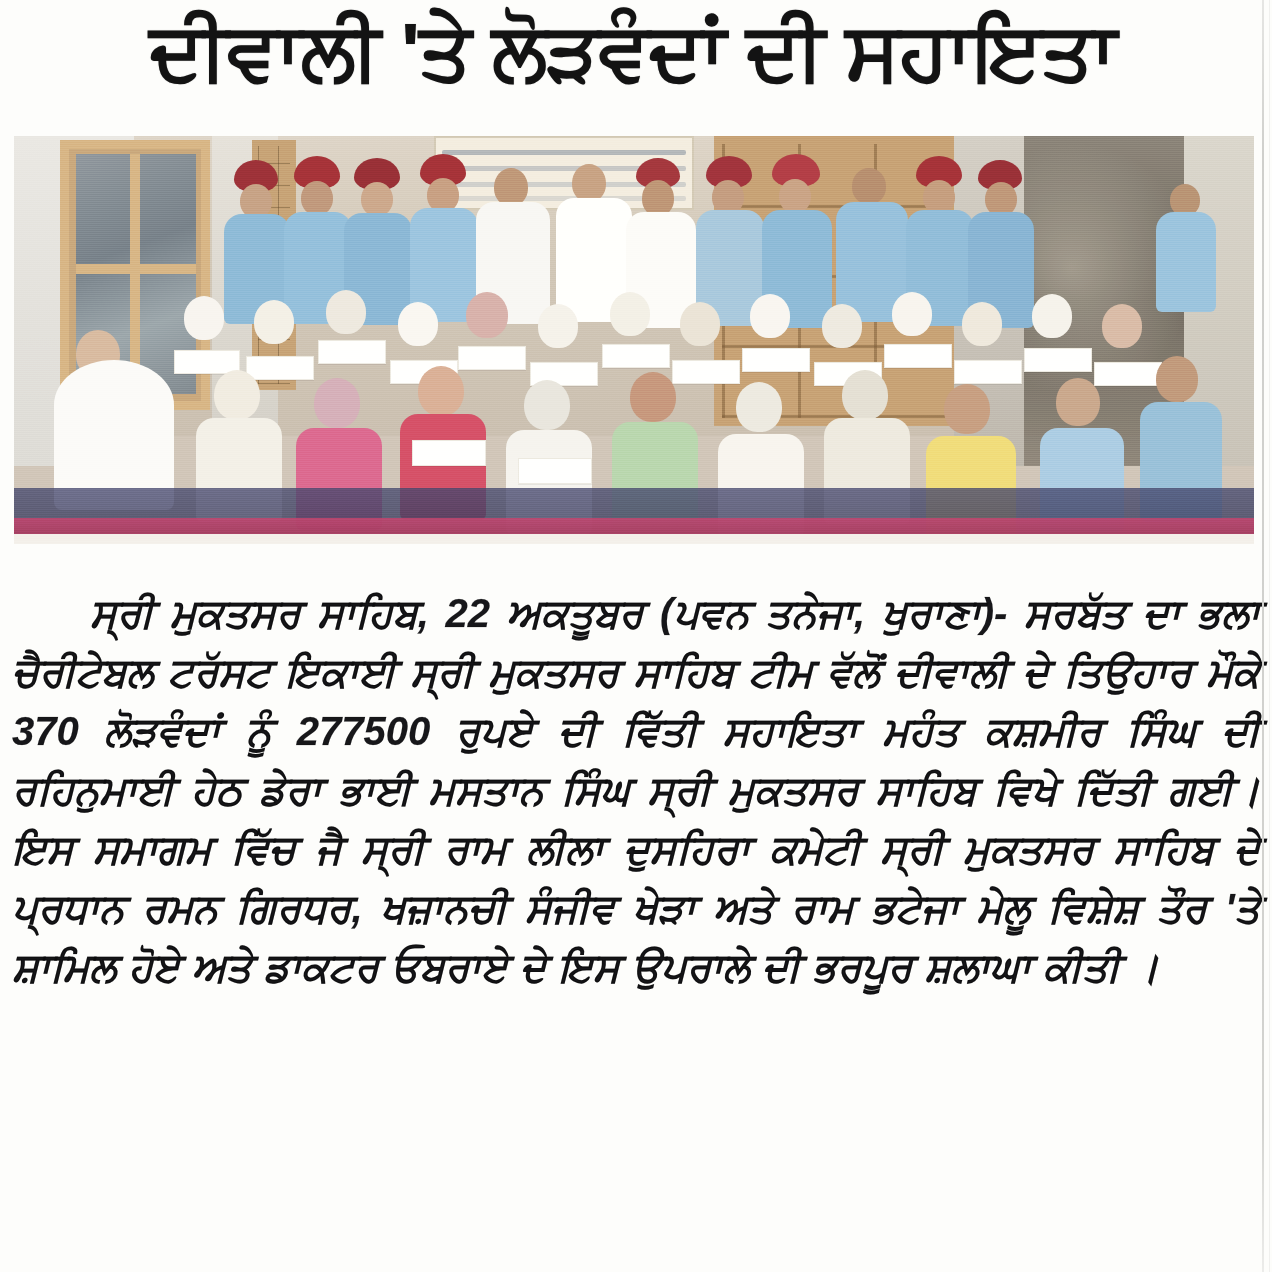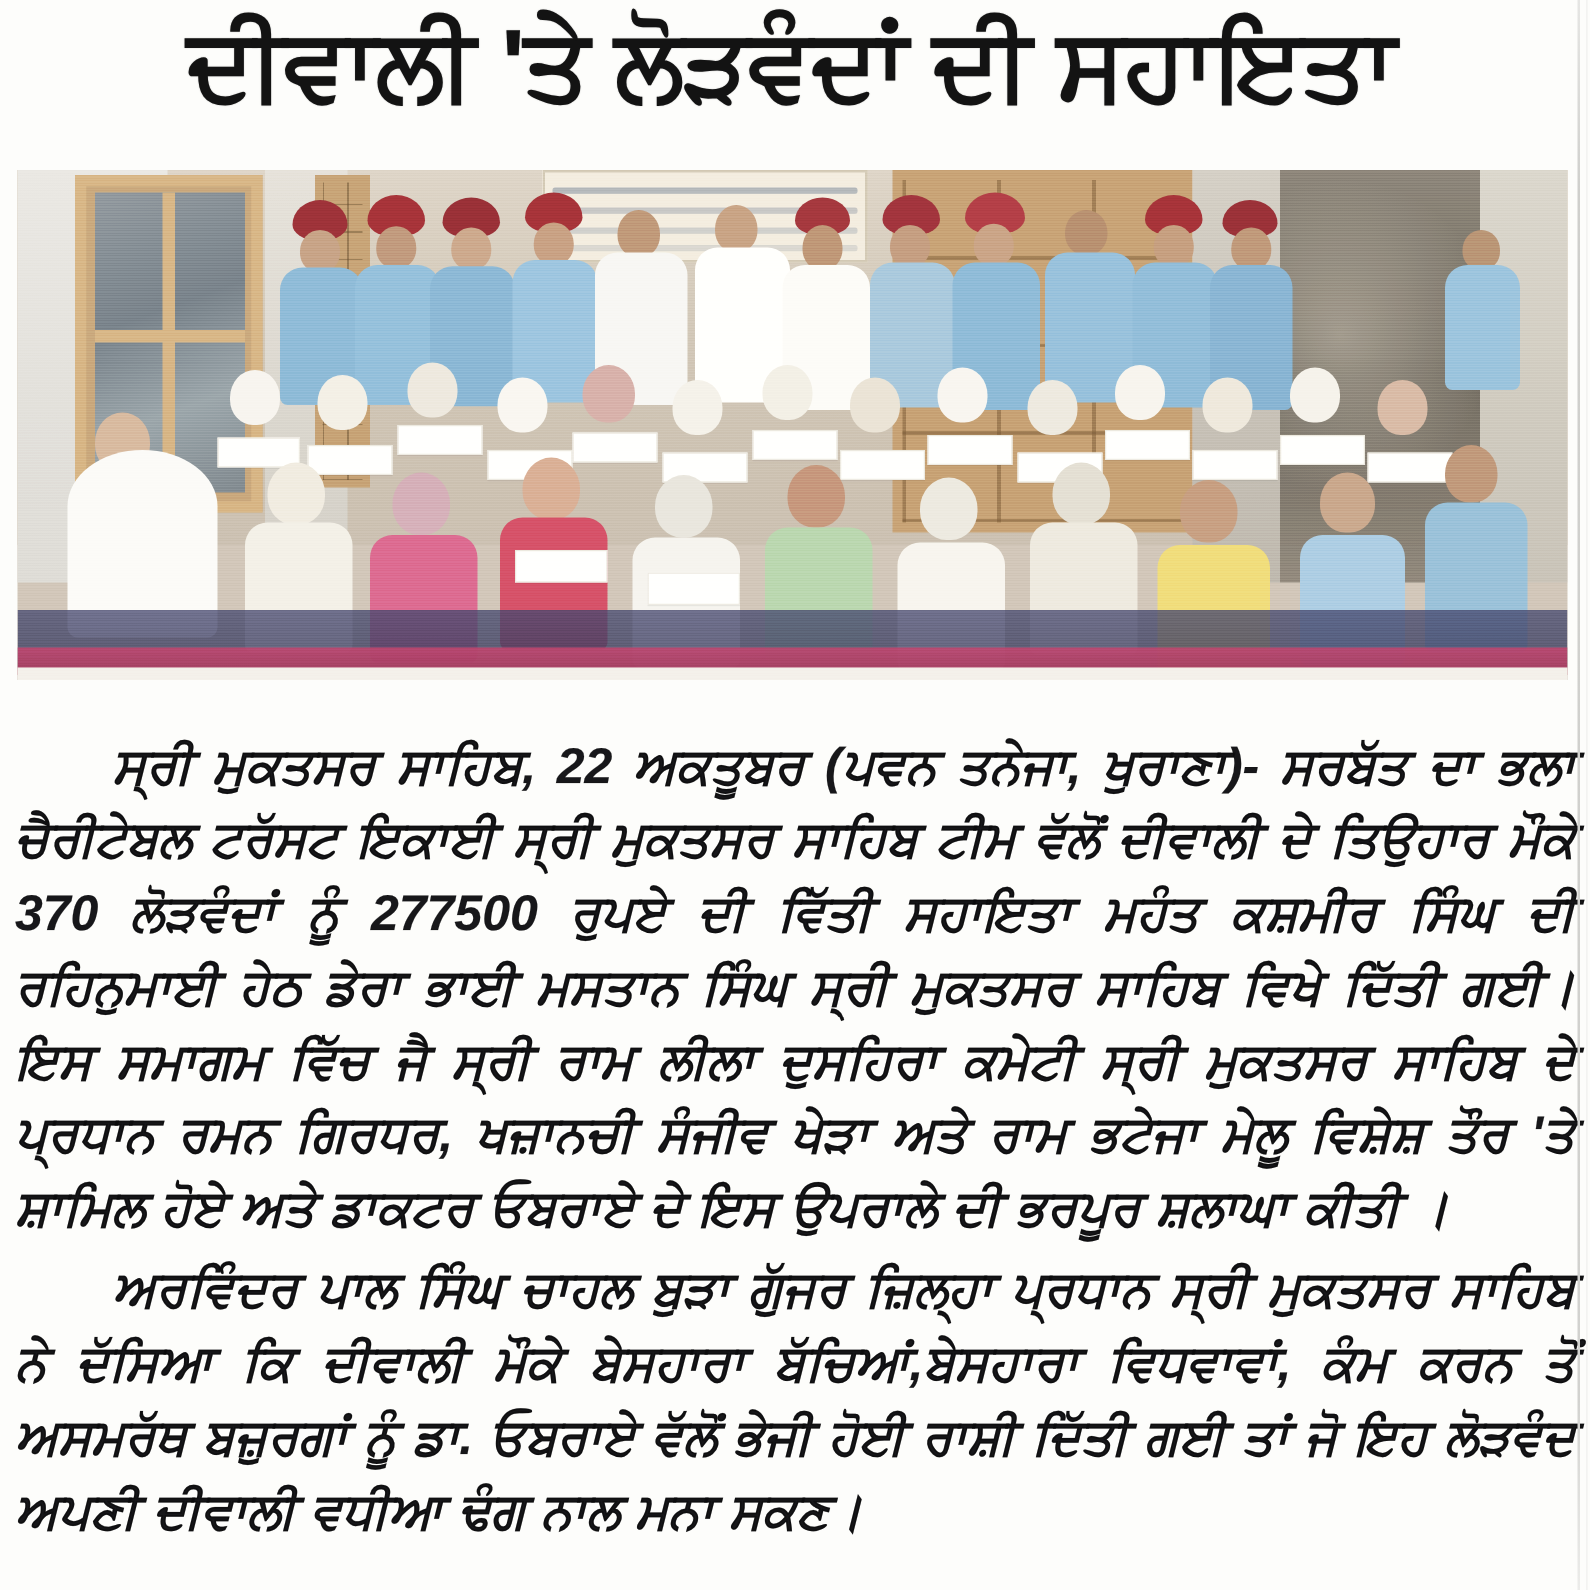--- a/index.html
+++ b/index.html
@@ -345,18 +345,17 @@
         </div>
     </div>
 
     <div class="ph-layer carpet-navy"></div>
     <div class="ph-layer carpet-pink"></div>
     <div class="ph-layer floor"></div>
   </div>
 
   <div class="article">
     <p class="para indent">ਸ੍ਰੀ ਮੁਕਤਸਰ ਸਾਹਿਬ, 22 ਅਕਤੂਬਰ (ਪਵਨ ਤਨੇਜਾ, ਖੁਰਾਣਾ)- ਸਰਬੱਤ ਦਾ ਭਲਾ ਚੈਰੀਟੇਬਲ ਟਰੱਸਟ ਇਕਾਈ ਸ੍ਰੀ ਮੁਕਤਸਰ ਸਾਹਿਬ ਟੀਮ ਵੱਲੋਂ ਦੀਵਾਲੀ ਦੇ ਤਿਉਹਾਰ ਮੌਕੇ 370 ਲੋੜਵੰਦਾਂ ਨੂੰ 277500 ਰੁਪਏ ਦੀ ਵਿੱਤੀ ਸਹਾਇਤਾ ਮਹੰਤ ਕਸ਼ਮੀਰ ਸਿੰਘ ਦੀ ਰਹਿਨੁਮਾਈ ਹੇਠ ਡੇਰਾ ਭਾਈ ਮਸਤਾਨ ਸਿੰਘ ਸ੍ਰੀ ਮੁਕਤਸਰ ਸਾਹਿਬ ਵਿਖੇ ਦਿੱਤੀ ਗਈ। ਇਸ ਸਮਾਗਮ ਵਿੱਚ ਜੈ ਸ੍ਰੀ ਰਾਮ ਲੀਲਾ ਦੁਸਹਿਰਾ ਕਮੇਟੀ ਸ੍ਰੀ ਮੁਕਤਸਰ ਸਾਹਿਬ ਦੇ ਪ੍ਰਧਾਨ ਰਮਨ ਗਿਰਧਰ, ਖਜ਼ਾਨਚੀ ਸੰਜੀਵ ਖੇੜਾ ਅਤੇ ਰਾਮ ਭਟੇਜਾ ਮੇਲੂ ਵਿਸ਼ੇਸ਼ ਤੌਰ 'ਤੇ ਸ਼ਾਮਿਲ ਹੋਏ ਅਤੇ ਡਾਕਟਰ ਓਬਰਾਏ ਦੇ ਇਸ ਉਪਰਾਲੇ ਦੀ ਭਰਪੂਰ ਸ਼ਲਾਘਾ ਕੀਤੀ ।</p>
-    <p class="para indent">ਅਰਵਿੰਦਰ ਪਾਲ ਸਿੰਘ ਚਾਹਲ ਬੁੜਾ ਗੁੱਜਰ ਜ਼ਿਲ੍ਹਾ ਪ੍ਰਧਾਨ ਸ੍ਰੀ ਮੁਕਤਸਰ ਸਾਹਿਬ ਨੇ ਦੱਸਿਆ ਕਿ ਦੀਵਾਲੀ ਮੌਕੇ ਬੇਸਹਾਰਾ ਬੱਚਿਆਂ,ਬੇਸਹਾਰਾ ਵਿਧਵਾਵਾਂ, ਕੰਮ ਕਰਨ ਤੋਂ ਅਸਮਰੱਥ ਬਜ਼ੁਰਗਾਂ ਨੂੰ ਡਾ. ਓਬਰਾਏ ਵੱਲੋਂ ਭੇਜੀ ਹੋਈ ਰਾਸ਼ੀ ਦਿੱਤੀ ਗਈ ਤਾਂ ਜੋ ਇਹ ਲੋੜਵੰਦ ਅਪਣੀ ਦੀਵਾਲੀ ਵਧੀਆ ਢੰਗ ਨਾਲ ਮਨਾ ਸਕਣ।</p>
   </div>
 
   <div class="col-rule"></div>
   <div class="col-rule2"></div>
 </div>
 
 </body></html>

